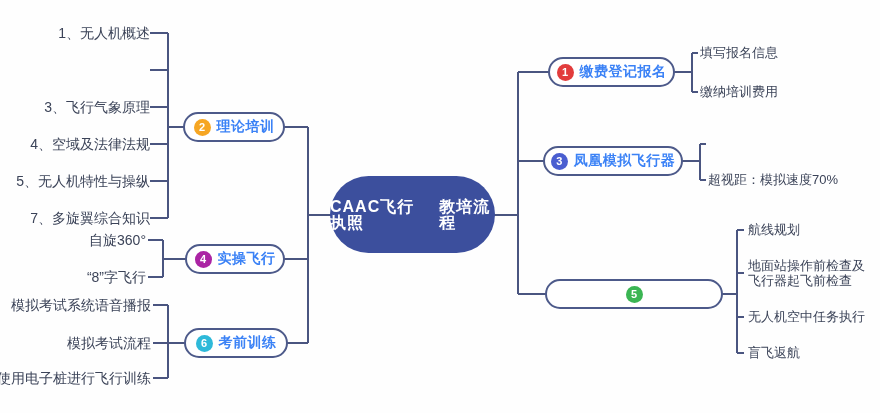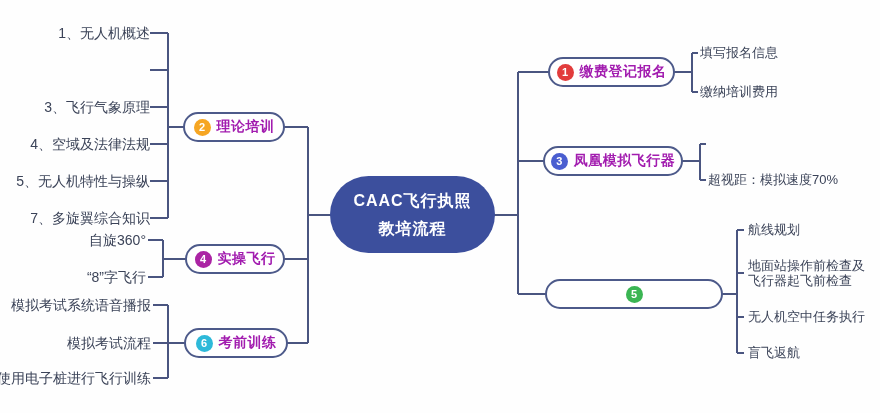--- a/index.html
+++ b/index.html
@@ -7,31 +7,31 @@
     position:relative;width:880px;height:413px;background:#fefefe;
     font-family:"Liberation Sans","DejaVu Sans",sans-serif;overflow:hidden;
   }
   svg.connectors{position:absolute;left:0;top:0;z-index:1;}
   .pill{
     position:absolute;z-index:3;box-sizing:border-box;
     display:flex;align-items:center;justify-content:center;gap:6px;
     height:30px;background:#ffffff;border:2px solid #4d5a8a;border-radius:16px;
     padding:0 6px;white-space:nowrap;
   }
-  .pill .label{font-size:14px;font-weight:600;color:#a21caf;letter-spacing:.5px;}
+  .pill .label{font-size:14px;font-weight:600;color:#3b82f6;letter-spacing:.5px;}
   .badge{
     flex:0 0 auto;width:17px;height:17px;border-radius:50%;
     display:flex;align-items:center;justify-content:center;
     color:#ffffff;font-size:11px;font-weight:700;line-height:1;
   }
   .center{
     position:absolute;z-index:3;box-sizing:border-box;
     left:330px;top:176px;width:165px;height:77px;border-radius:39px;
     background:#3c4f9d;color:#ffffff;
-    display:flex;flex-direction:column;align-items:center;justify-content:center;gap:12px;
+    display:flex;flex-direction:row;align-items:center;justify-content:center;gap:12px;
   }
   .center div{font-size:16px;font-weight:700;letter-spacing:1px;line-height:1;}
   .item{
     position:absolute;z-index:2;height:20px;line-height:20px;
     font-size:14px;color:#3b4358;white-space:nowrap;
   }
   .item.right{font-size:13px;}
   .item.two-line{height:30px;line-height:15px;white-space:pre-line;}
   .la{text-align:right;}
 </style>

